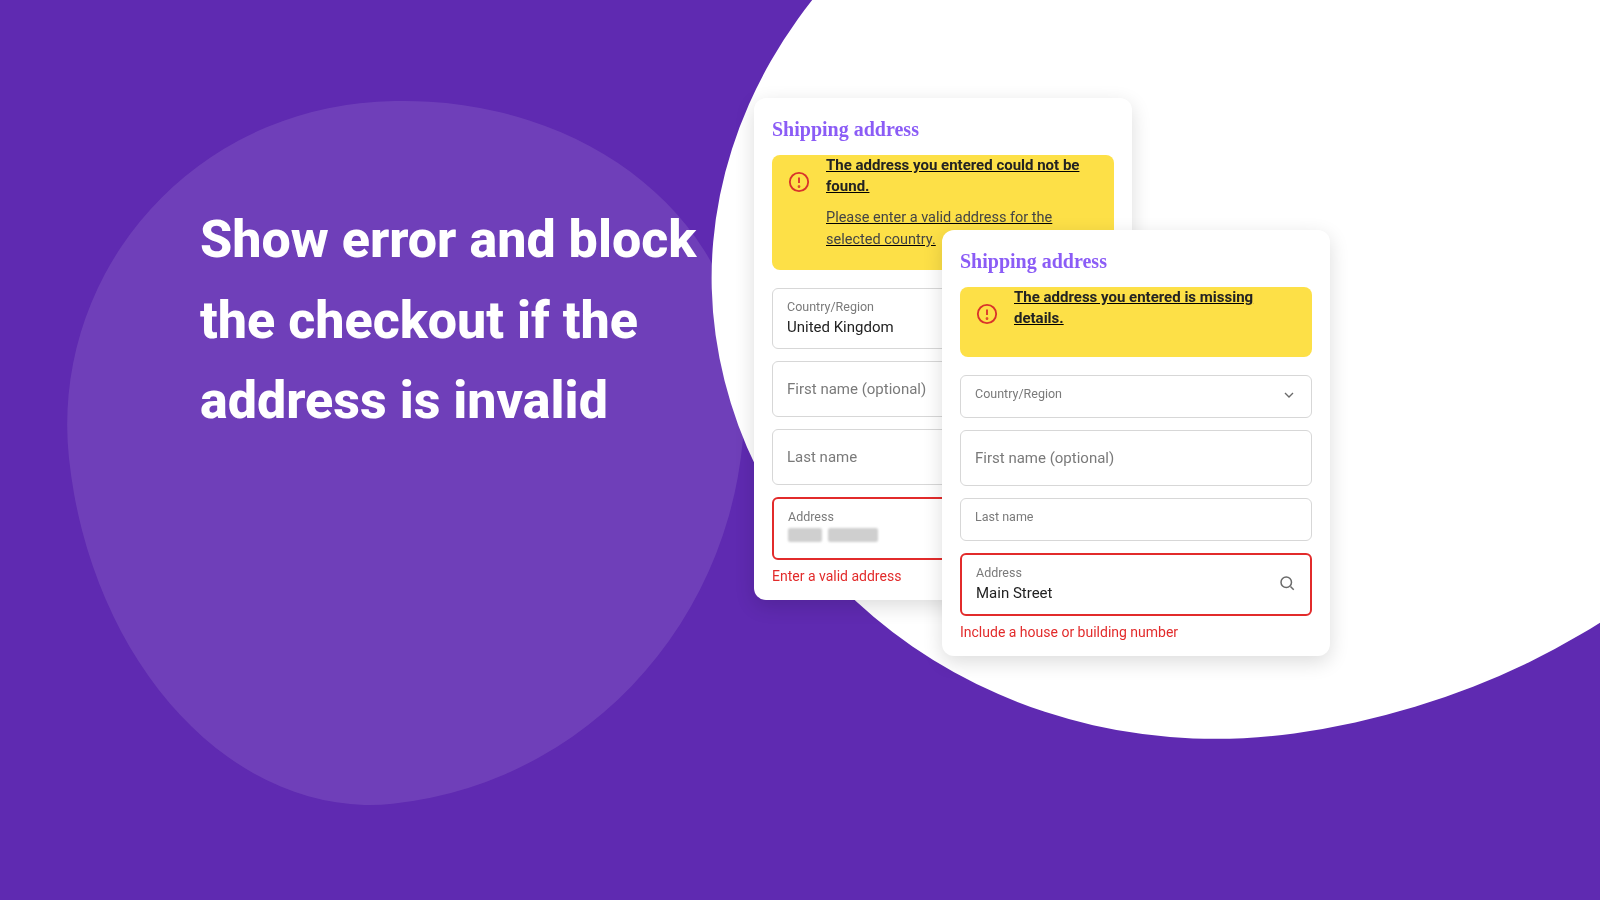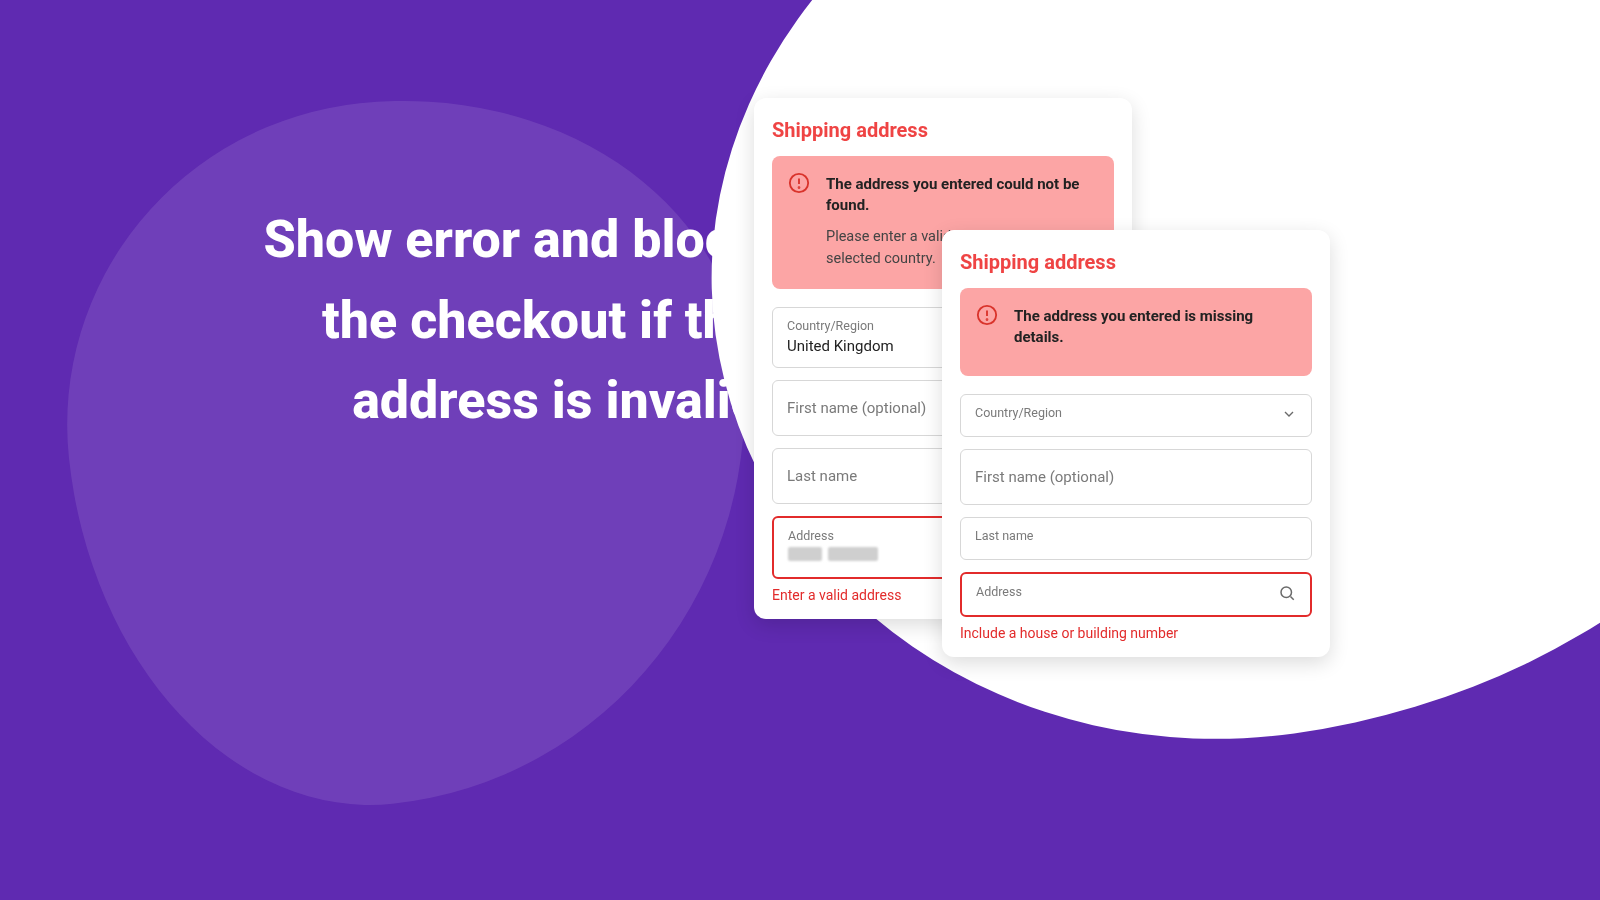--- a/index.html
+++ b/index.html
@@ -27,38 +27,39 @@
   }
   .hero {
     position: absolute;
     top: 200px;
     left: 200px;
     width: 560px;
     color: #ffffff;
     font-weight: 800;
     font-size: 52px;
     line-height: 1.55;
-    text-align: right;
+    text-align: left;
   }
   .card {
     position: absolute;
     background: #ffffff;
     border-radius: 12px;
     box-shadow: 0 6px 20px rgba(0,0,0,0.14);
     padding: 20px 18px 16px 18px;
   }
   .card-a { top: 98px; left: 754px; width: 378px; }
   .card-b { top: 230px; left: 942px; width: 388px; }
-  .card-title { font-size: 20px; font-weight: 700; color: #ef4444; margin-bottom: 14px; }
+  .card-title { font-size: 20px; font-weight: 700; color: #8b5cf6; margin-bottom: 14px; font-family: Liberation Serif, serif; }
   .alert {
-    background: #fca5a5;
+    background: #fde047;
     border-radius: 8px;
-    padding: 18px 18px 18px 54px;
+    padding: 0 18px 18px 54px;
     position: relative;
     margin-bottom: 18px;
+    text-decoration: underline;
   }
   .alert-icon {
     position: absolute; left: 16px; top: 16px;
     width: 22px; height: 22px;
   }
   .alert-title { font-weight: 700; color: #222; font-size: 15px; line-height: 1.4; margin-bottom: 10px; }
   .alert-body  { color: #444; font-size: 14.5px; line-height: 1.55; }
   .field {
     border: 1px solid #d7d7d7;
     border-radius: 6px;
@@ -154,20 +155,21 @@
     <div class="field placeholder-only">
       <div class="field-placeholder">First name (optional)</div>
     </div>
 
     <div class="field">
       <div class="field-label">Last name</div>
     </div>
 
     <div class="field error">
       <div class="field-label">Address</div>
+      <div class="field-value">Main Street</div>
       <span class="search">
         <svg viewBox="0 0 24 24" width="18" height="18" fill="none" stroke="#6a6a6a" stroke-width="2">
             <circle cx="11" cy="11" r="7"></circle>
             <line x1="21" y1="21" x2="16.65" y2="16.65"></line>
           </svg>
       </span>
     </div>
     <div class="errtext">Include a house or building number</div>
   </div>
 </div>

